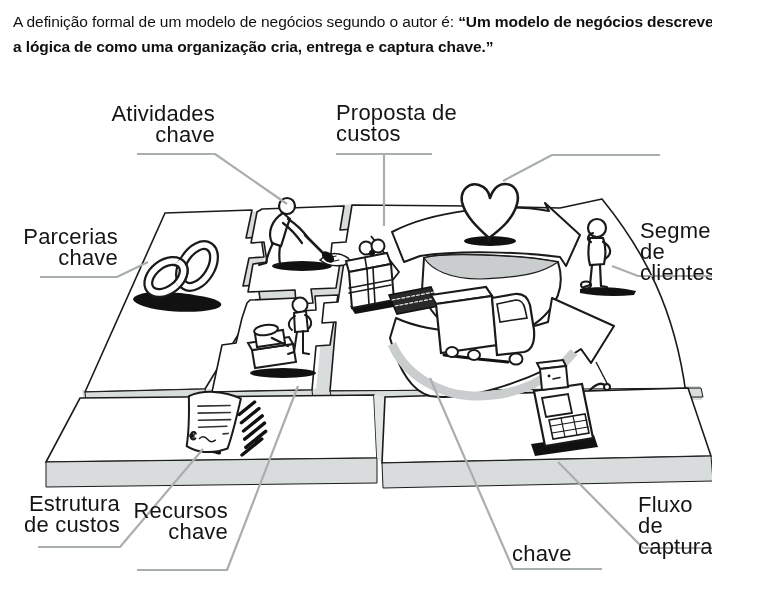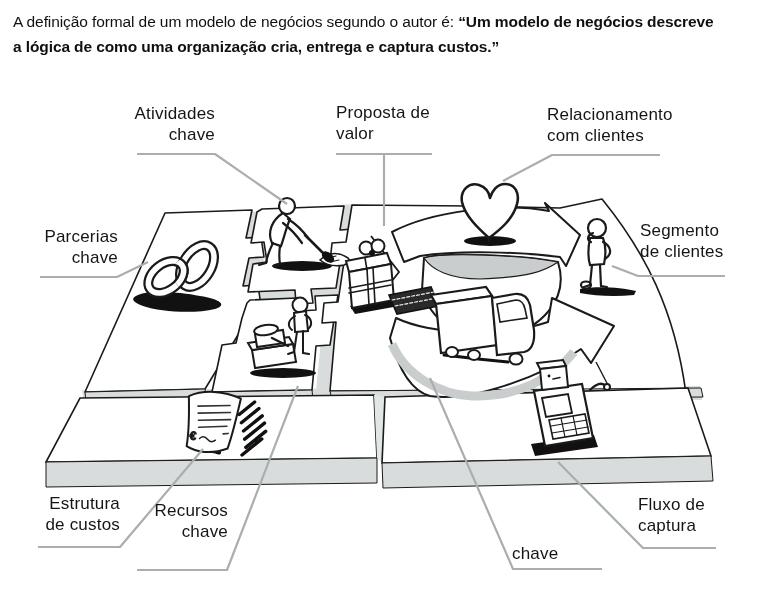--- a/index.html
+++ b/index.html
@@ -1,39 +1,39 @@
 <!DOCTYPE html>
 <html><head>
 <meta charset="utf-8">
 <style>
   html,body{margin:0;padding:0;background:#fff;}
   .stage{
     position:relative;width:712px;height:600px;background:#ffffff;
-    font-family:"Liberation Sans", sans-serif;overflow:hidden;color:#151515;padding-left:13px;
+    font-family:"Liberation Sans", sans-serif;overflow:hidden;color:#151515;
   }
   .intro{
     position:absolute;left:13px;top:9px;width:750px;
     font-size:15.5px;line-height:25px;color:#101010;letter-spacing:-0.1px;
   }
   .intro .b{font-weight:bold;}
   .lbl{
-    position:absolute;font-size:17px;line-height:21px;color:#151515;
+    position:absolute;font-size:22px;line-height:21px;color:#151515;
     white-space:pre-line;letter-spacing:0.2px;
   }
   .r{text-align:right;}
   svg{position:absolute;left:0;top:0;}
 </style>
 </head>
 <body>
 
 <div class="stage">
 
   <div class="intro">
     <div><span>A definição formal de um modelo de negócios segundo o autor é: </span><span class="b">“Um modelo de negócios descreve</span></div>
-    <div class="b">a lógica de como uma organização cria, entrega e captura custos.”</div>
+    <div class="b">a lógica de como uma organização cria, entrega e captura chave.”</div>
   </div>
 
   <svg width="772" height="600" viewBox="0 0 772 600">
     <defs>
       <clipPath id="ringclip">
           <rect x="170" y="272" width="26" height="24"></rect>
         </clipPath>
     </defs>
 
     <g fill="#d9dcdc" stroke="none">
@@ -209,23 +209,21 @@
       <path d="M203 449 L120 547 L38 547"></path>
       <path d="M298 386 L227 570 L137 570"></path>
       <path d="M430 378 L513 569 L602 569"></path>
       <path d="M558 462 L643 548 L716 548"></path>
     </g>
   </svg>
 
   <div class="lbl r" style="left:100px;top:103px;width:115px;">Atividades
 chave</div>
   <div class="lbl" style="left:336px;top:102px;">Proposta de
-valor</div>
-  <div class="lbl" style="left:547px;top:104px;">Relacionamento
-com clientes</div>
+custos</div>
   <div class="lbl r" style="left:18px;top:226px;width:100px;">Parcerias
 chave</div>
   <div class="lbl" style="left:640px;top:220px;">Segmento
 de clientes</div>
   <div class="lbl r" style="left:20px;top:493px;width:100px;">Estrutura
 de custos</div>
   <div class="lbl r" style="left:126px;top:500px;width:102px;">Recursos
 chave</div>
   <div class="lbl" style="left:512px;top:543px;">chave</div>
   <div class="lbl" style="left:638px;top:494px;">Fluxo de

